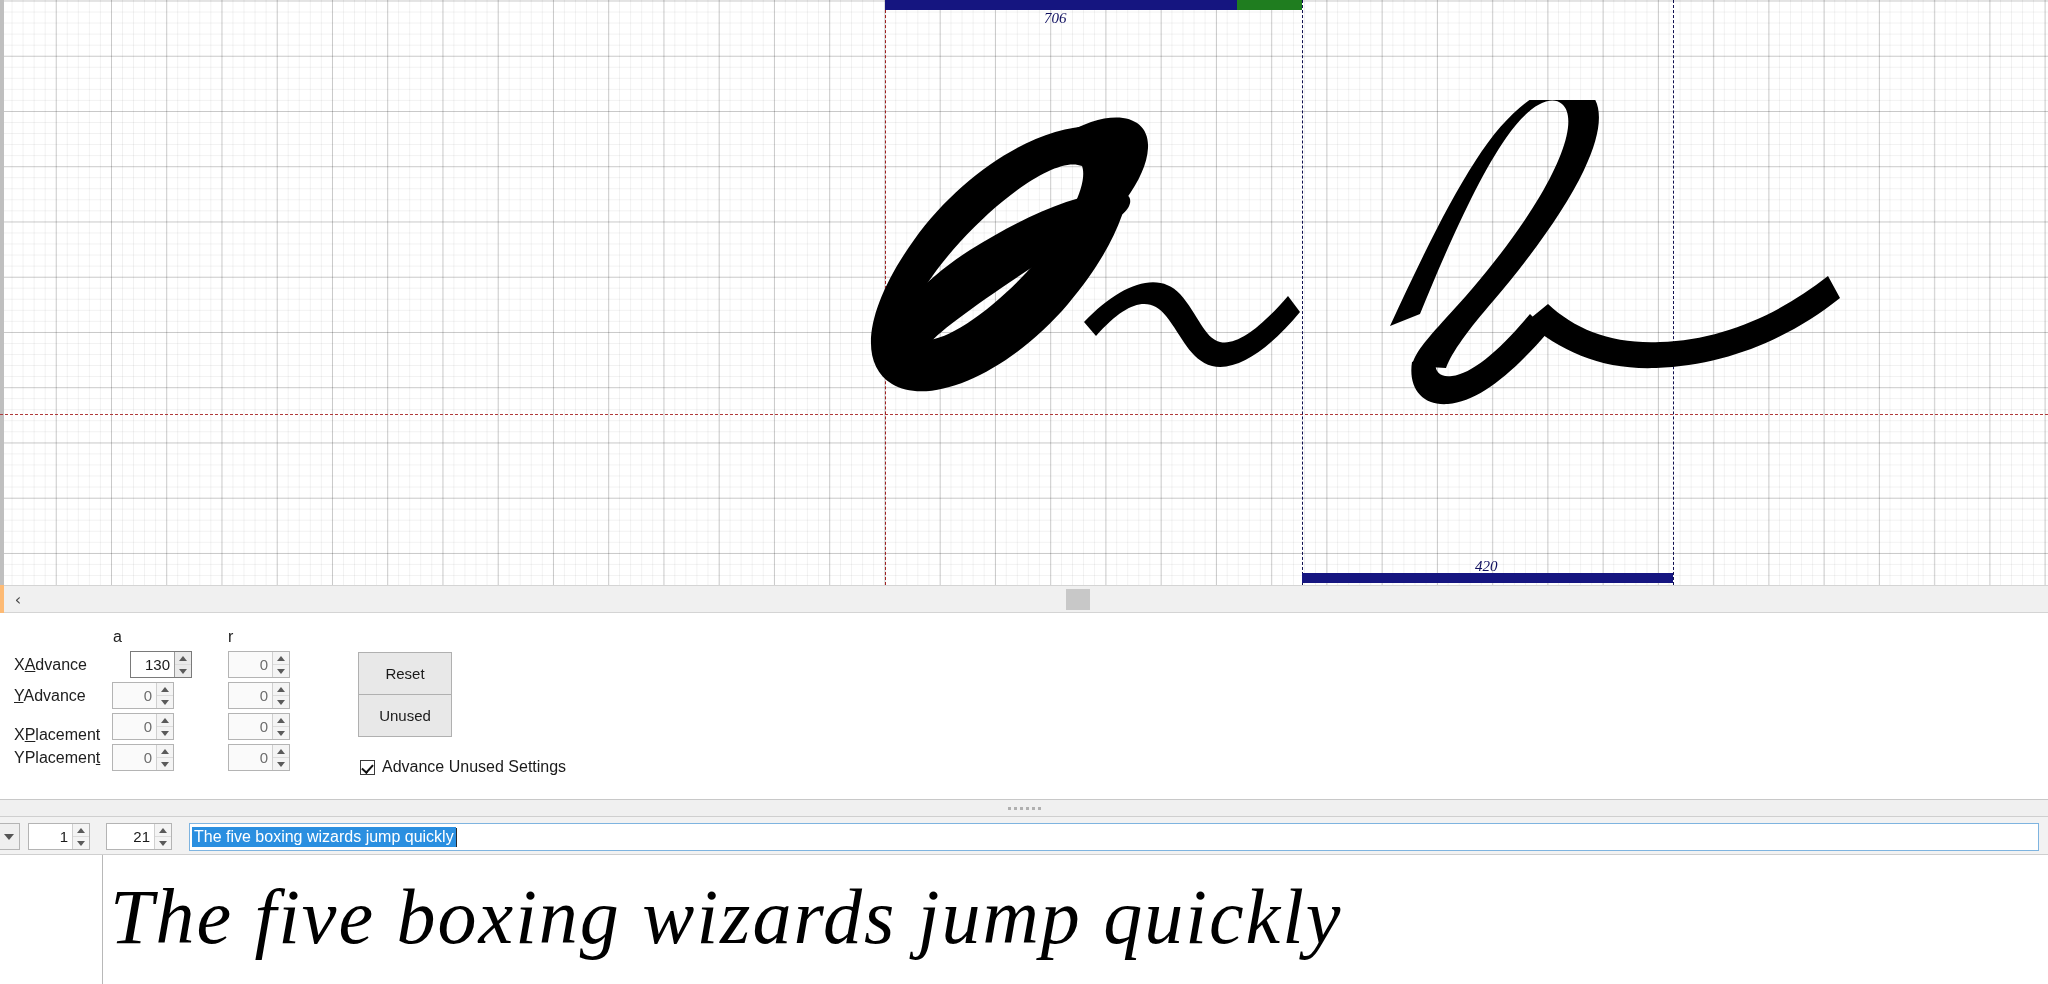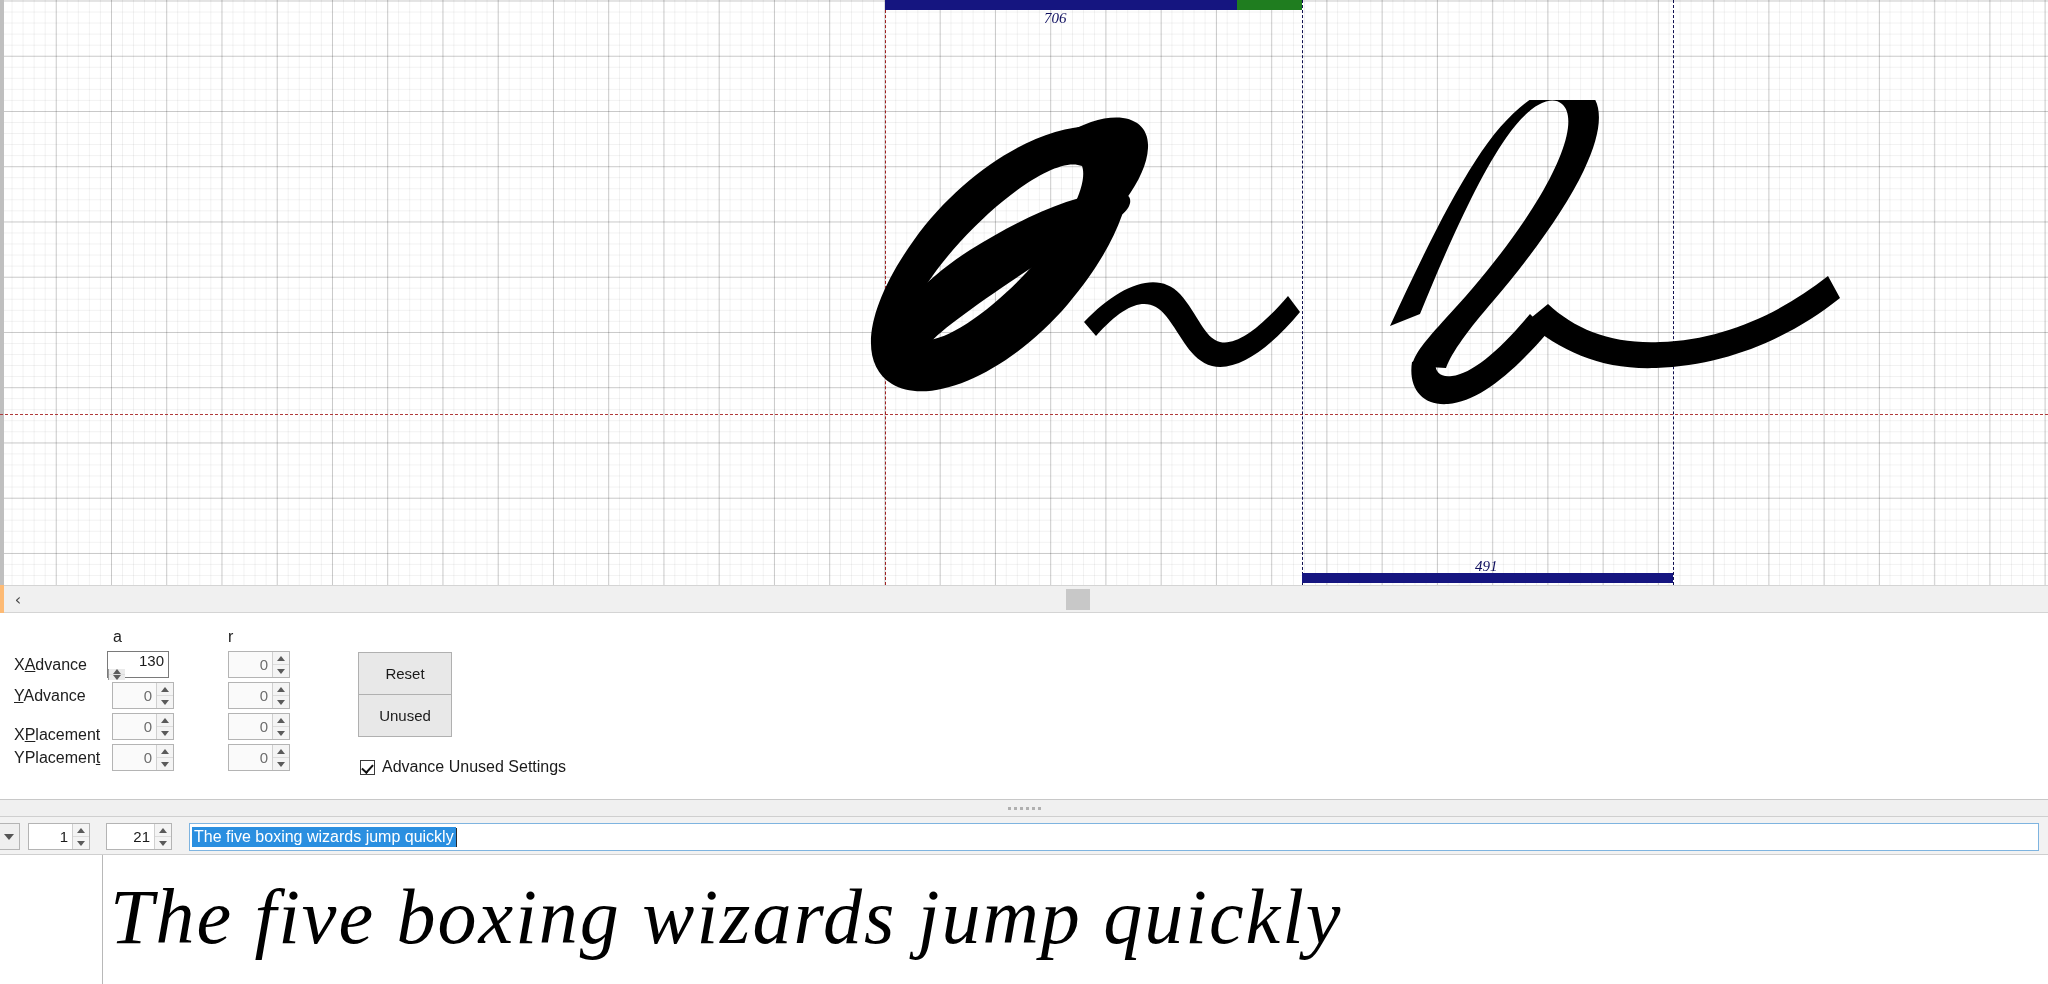--- a/index.html
+++ b/index.html
@@ -354,21 +354,21 @@
     <div class="vguide navy" style="left:1302px;"></div>
 
     <div class="vguide navy" style="left:1673px;"></div>
 
     <div class="metric-bar bar-navy" style="left:885px; top:0px; width:352px;"></div>
 
     <div class="metric-bar bar-green" style="left:1237px; top:0px; width:65px;"></div>
     <div class="metric-label" style="left:1044px; top:10px;">706</div>
 
     <div class="metric-bar bar-navy" style="left:1302px; top:573px; width:371px;"></div>
-    <div class="metric-label" style="left:1475px; top:558px;">491</div>
+    <div class="metric-label" style="left:1475px; top:558px;">420</div>
 
     <div class="glyph-art">
       <svg width="1010" height="330" viewBox="0 0 1010 330" xmlns="http://www.w3.org/2000/svg">
         <g fill="#000000">
 
           <path d="M202 36 C 250 6, 290 14, 288 48
                    C 286 88, 236 140, 178 186
                    C 126 228, 62 262, 40 244
                    C 22 228, 54 186, 110 150
                    C 164 116, 212 96, 250 92
@@ -426,21 +426,21 @@
     <div class="hscroll-left-btn">‹</div>
     <div class="hscroll-thumb"></div>
   </div>
 
   <div class="metrics-panel">
 
     <div class="col-header" style="left:113px; top:15px;">a</div>
     <div class="col-header" style="left:228px; top:15px;">r</div>
 
     <div class="row-label" style="left:14px; top:43px;">X<u>A</u>dvance</div>
-    <div class="spin active" style="left:107px; top:38px;flex-direction:column;">
+    <div class="spin active" style="left:130px; top:38px;">
       <div class="spin-val">130</div>
       <div class="spin-btns">
         <div class="spin-up">
             <span class="tri-up"></span>
           </div>
         <div class="spin-dn">
             <span class="tri-dn"></span>
           </div>
       </div>
     </div>

